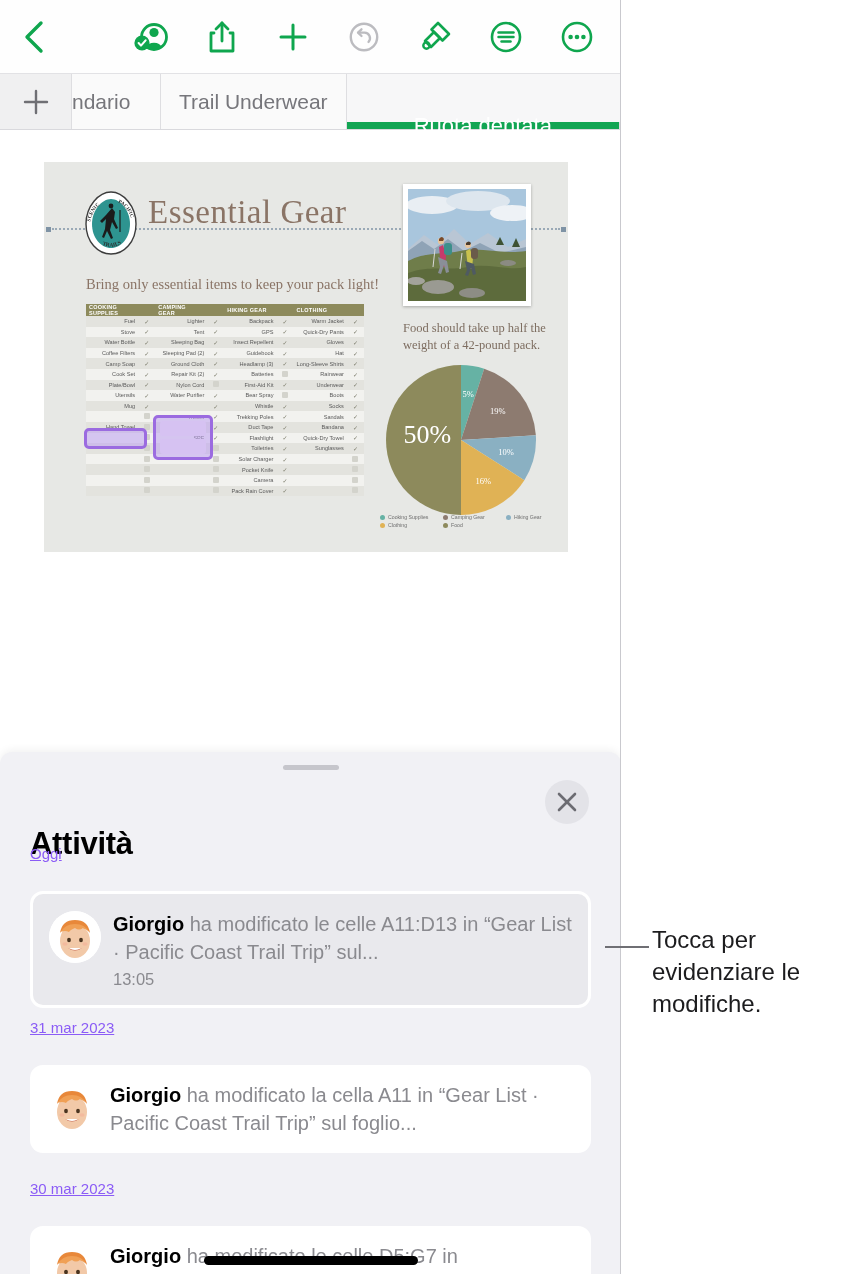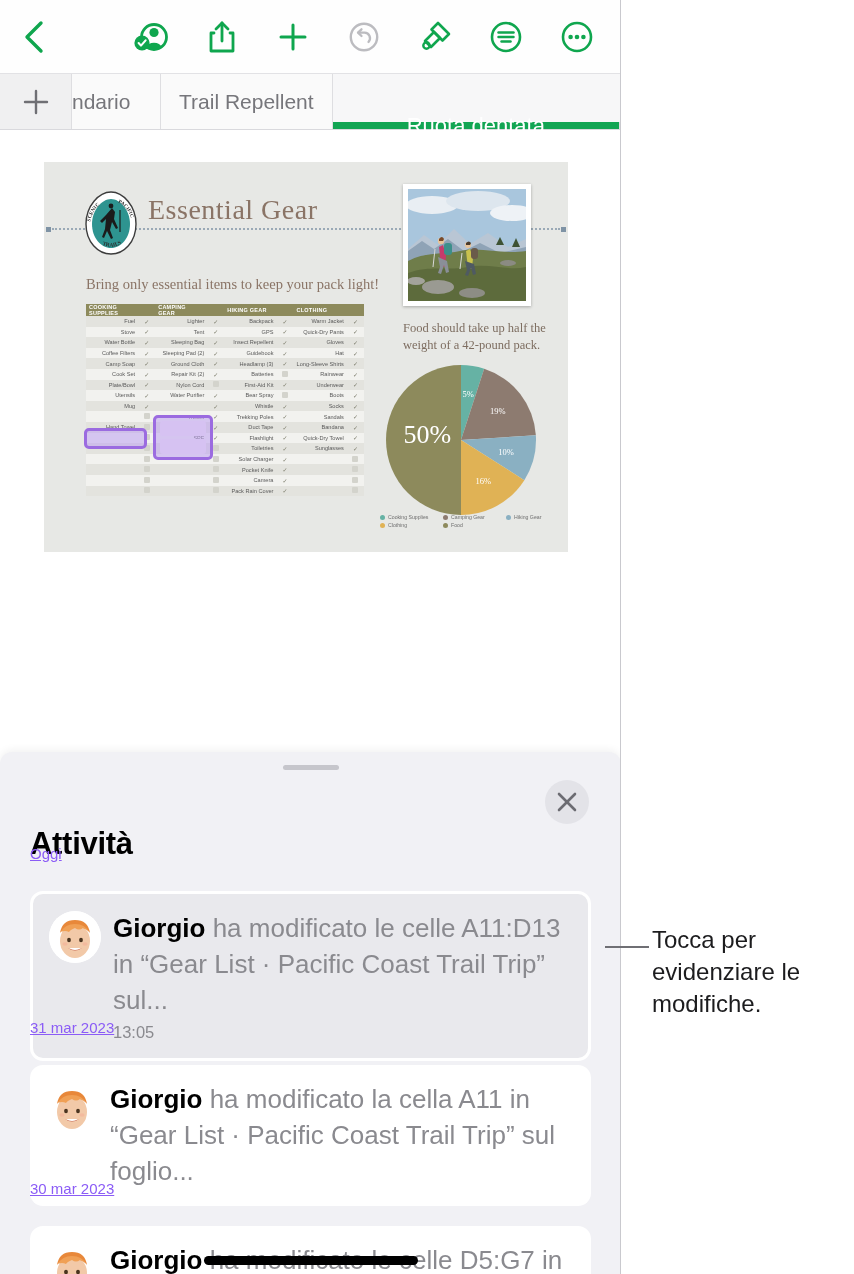--- a/index.html
+++ b/index.html
@@ -48,21 +48,21 @@
     background: #e7e8e5; }
 
   .sl-rule { position: absolute; left: 8px; top: 66px; width: 508px; height: 1px;
     border-top: 2px dotted #9aa9b6; }
   .sl-rule:before, .sl-rule:after { content:""; position:absolute; top:-3px; width:5px; height:5px;
     background:#7f93a5; }
   .sl-rule:before { left:-6px; } .sl-rule:after { right:-6px; }
 
   .logo { position: absolute; left: 38px; top: 28px; width: 58px; height: 66px; }
   .doc-title { position: absolute; left: 104px; top: 32px;
-    font-family: "Liberation Serif", serif; font-size: 28px; color: #8a7466;
+    font-family: "Liberation Serif", serif; font-size: 33px; color: #8a7466;
     letter-spacing: .5px; }
   .doc-sub { position: absolute; left: 42px; top: 114px;
     font-family: "Liberation Serif", serif; font-size: 14.5px; color: #8a7466; }
 
   .photo { position: absolute; left: 359px; top: 22px; width: 128px; height: 122px;
     background: #ffffff; padding: 5px; box-shadow: 0 1px 3px rgba(0,0,0,.28); }
   .photo > svg { display:block; width:100%; height:100%; }
   .photo-cap { position: absolute; left: 359px; top: 158px; width: 150px;
     font-family: "Liberation Serif", serif; font-size: 12.5px; line-height: 1.35; color: #7d6d60; }
 
@@ -99,21 +99,21 @@
     font-size: 31px; font-weight: bold; color: #000000; letter-spacing: -.3px; margin-top: 44px; }
   .close-btn { position: absolute; right: 32px; top: 28px; width: 44px; height: 44px;
     border-radius: 50%; background: #e3e3e8; display: flex; align-items: center; justify-content: center; }
   .daylabel { font-size: 15px; color: #8b5cf6; margin: 0 0 13px 30px; text-decoration: underline; }
   .card { position: absolute; left: 30px; width: 561px; border-radius: 13px;
     background: #ffffff; display: flex; align-items: flex-start; padding: 17px 16px 16px 16px; }
   .card.selected { background: #e9e9ed; border: 3px solid #ffffff; }
   .avatar { width: 52px; height: 52px; border-radius: 50%; background: #ffffff;
     flex: 0 0 52px; margin-right: 12px; overflow: hidden; }
   .cbody { flex: 1; }
-  .ctext { font-size: 26px; line-height: 1.38; color: #8a8a8f; }
+  .ctext { font-size: 20px; line-height: 1.38; color: #8a8a8f; }
   .ctext b { color: #000000; font-weight: bold; }
   .ctime { font-size: 16.5px; color: #8a8a8f; margin-top: 4px; }
   .home-ind { position: absolute; left: 50%; transform: translateX(-50%); bottom: 9px;
     width: 214px; height: 9px; border-radius: 5px; background: #000000; }
 
   
   .callout-line { position: absolute; left: 605px; top: 946px; width: 44px; height: 2px;
     background: #6f6f74; }
   .callout-text { position: absolute; left: 652px; top: 924px; width: 196px;
     font-size: 24px; line-height: 1.33; color: #1c1c1e; }
@@ -200,21 +200,21 @@
       <div class="tab-add">
         <svg width="30" height="30" viewBox="0 0 30 30">
           <line x1="15" y1="4" x2="15" y2="26" stroke="#6f6f74" stroke-width="2.4" stroke-linecap="round"></line>
           <line x1="4" y1="15" x2="26" y2="15" stroke="#6f6f74" stroke-width="2.4" stroke-linecap="round"></line>
         </svg>
       </div>
       <div class="tab clipped">
         <span>ndario</span>
       </div>
       <div class="tab">
-        <span>Trail Repellent</span>
+        <span>Trail Underwear</span>
       </div>
       <div class="tab active">
         <span>Ruota dentata</span>
       </div>
     </div>
 
     <div class="canvas">
       <div class="slide">
 
         <div class="sl-rule"></div>

